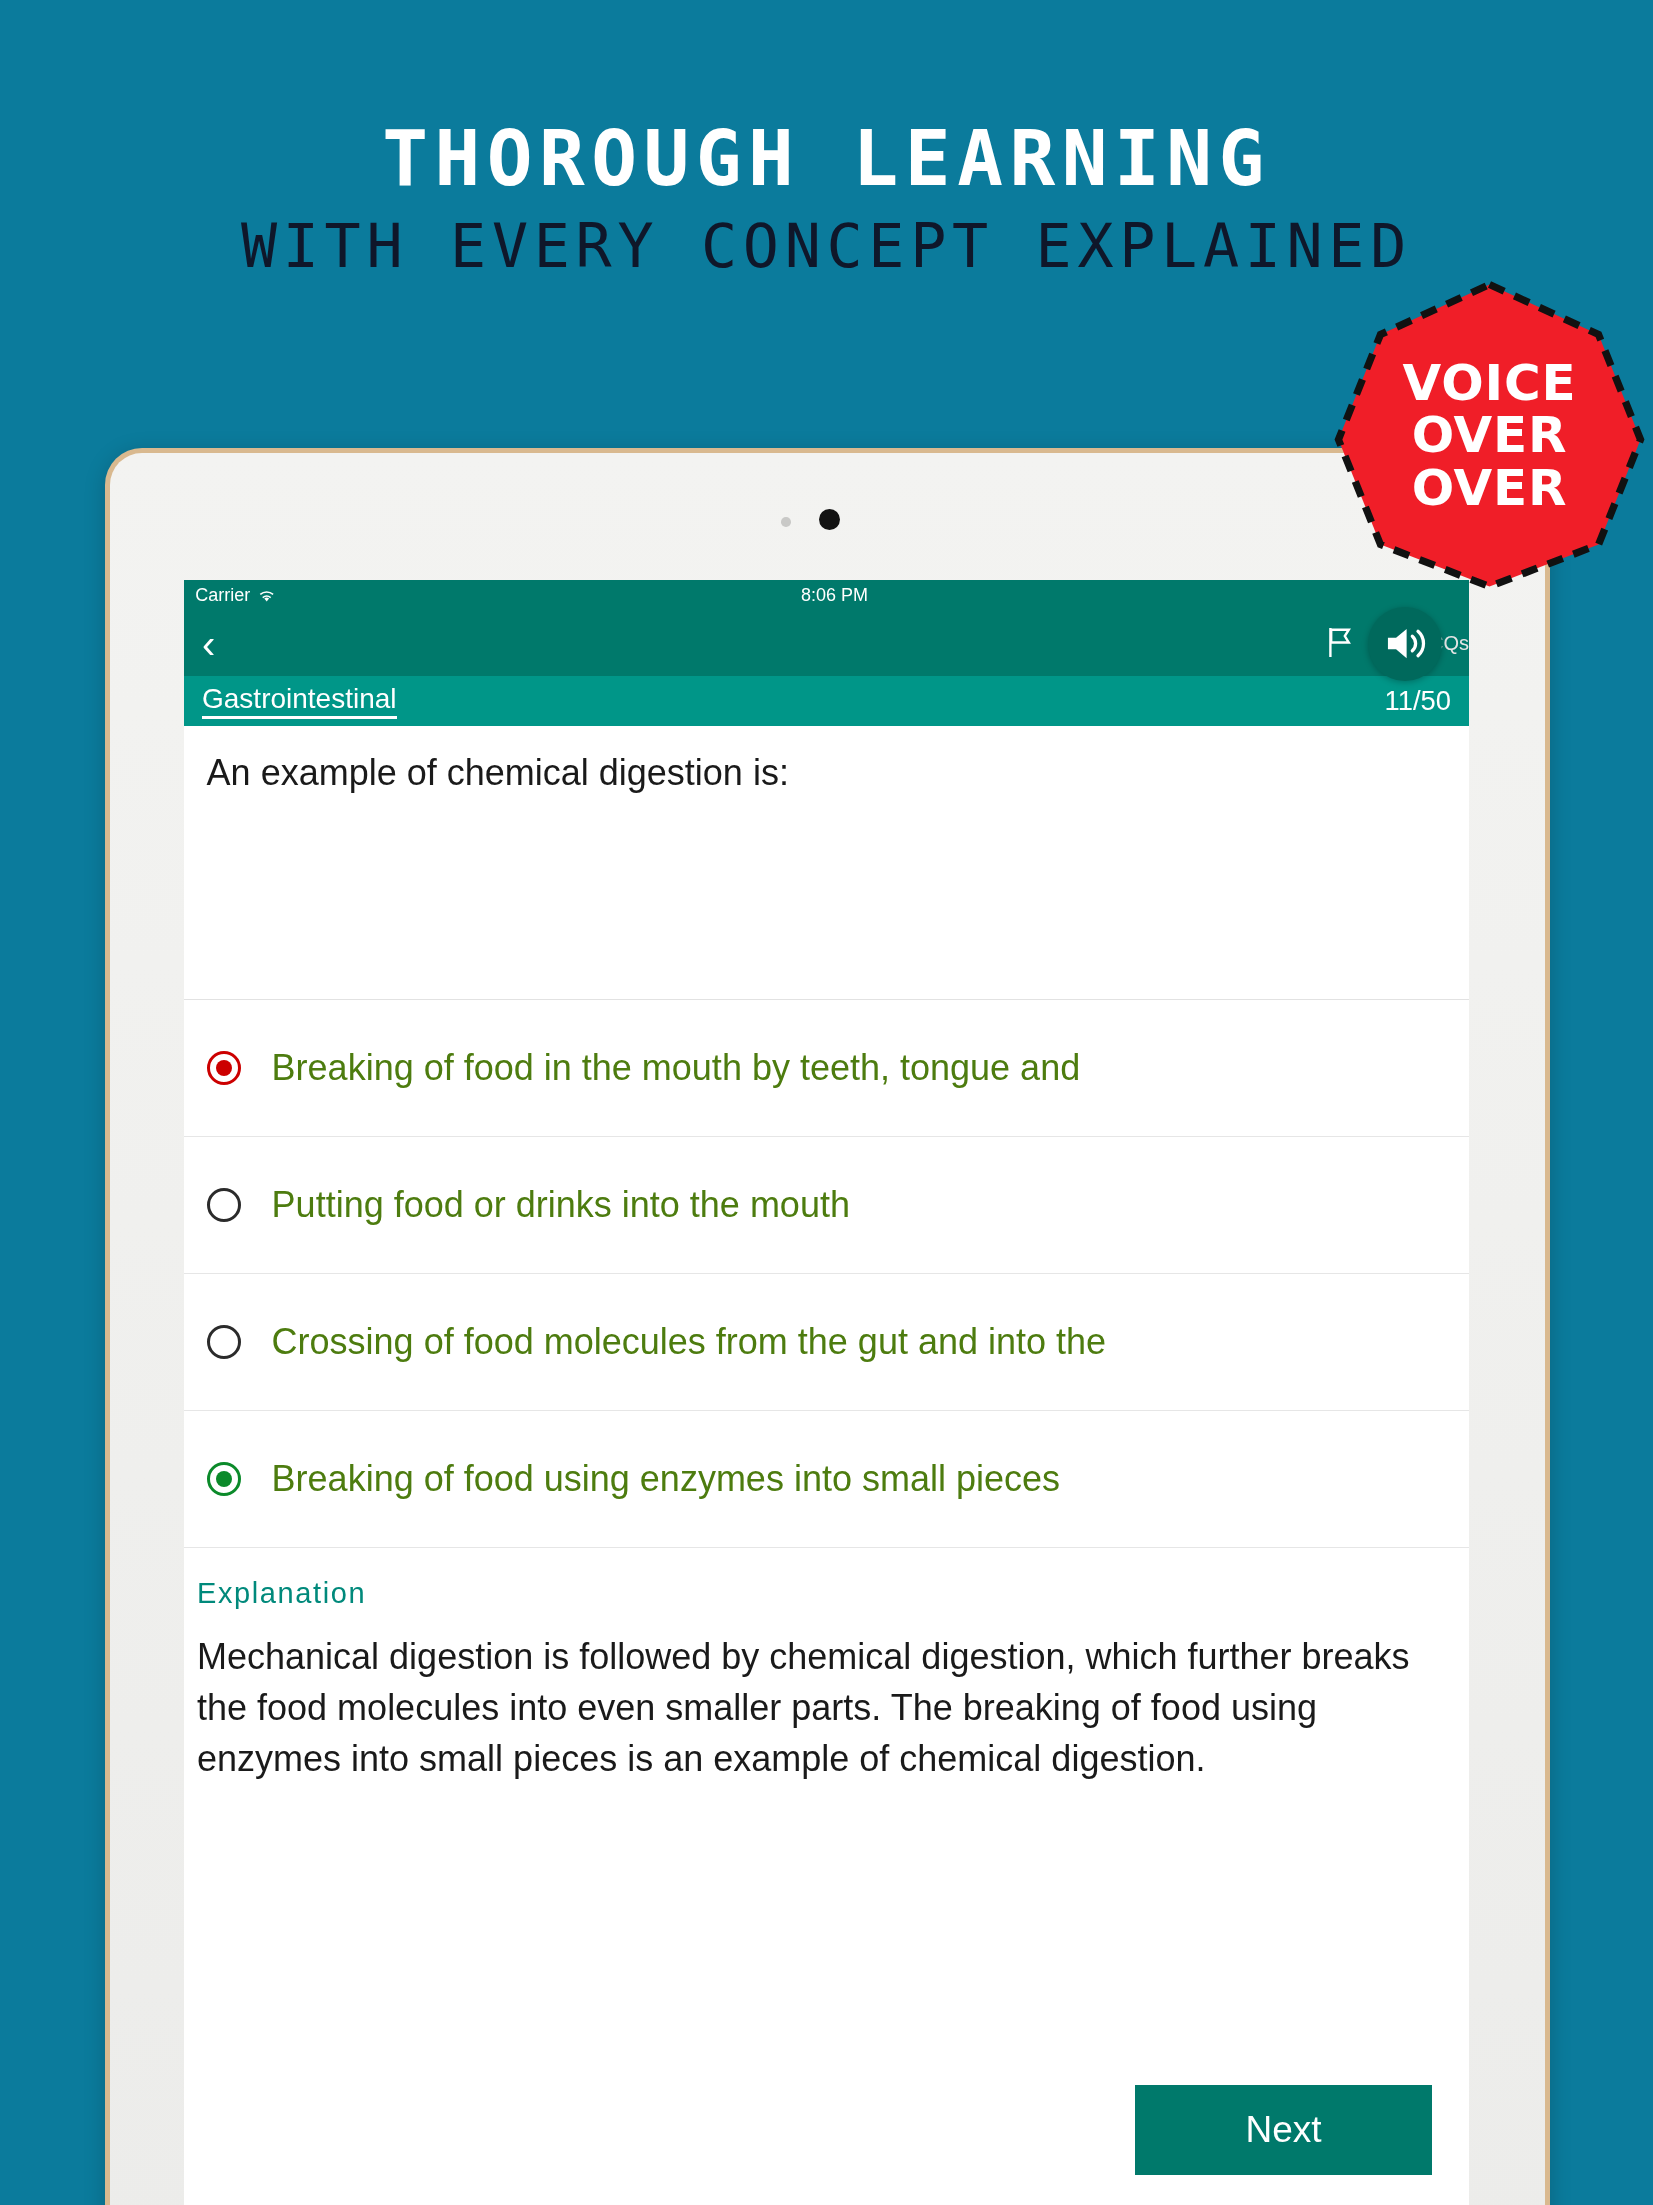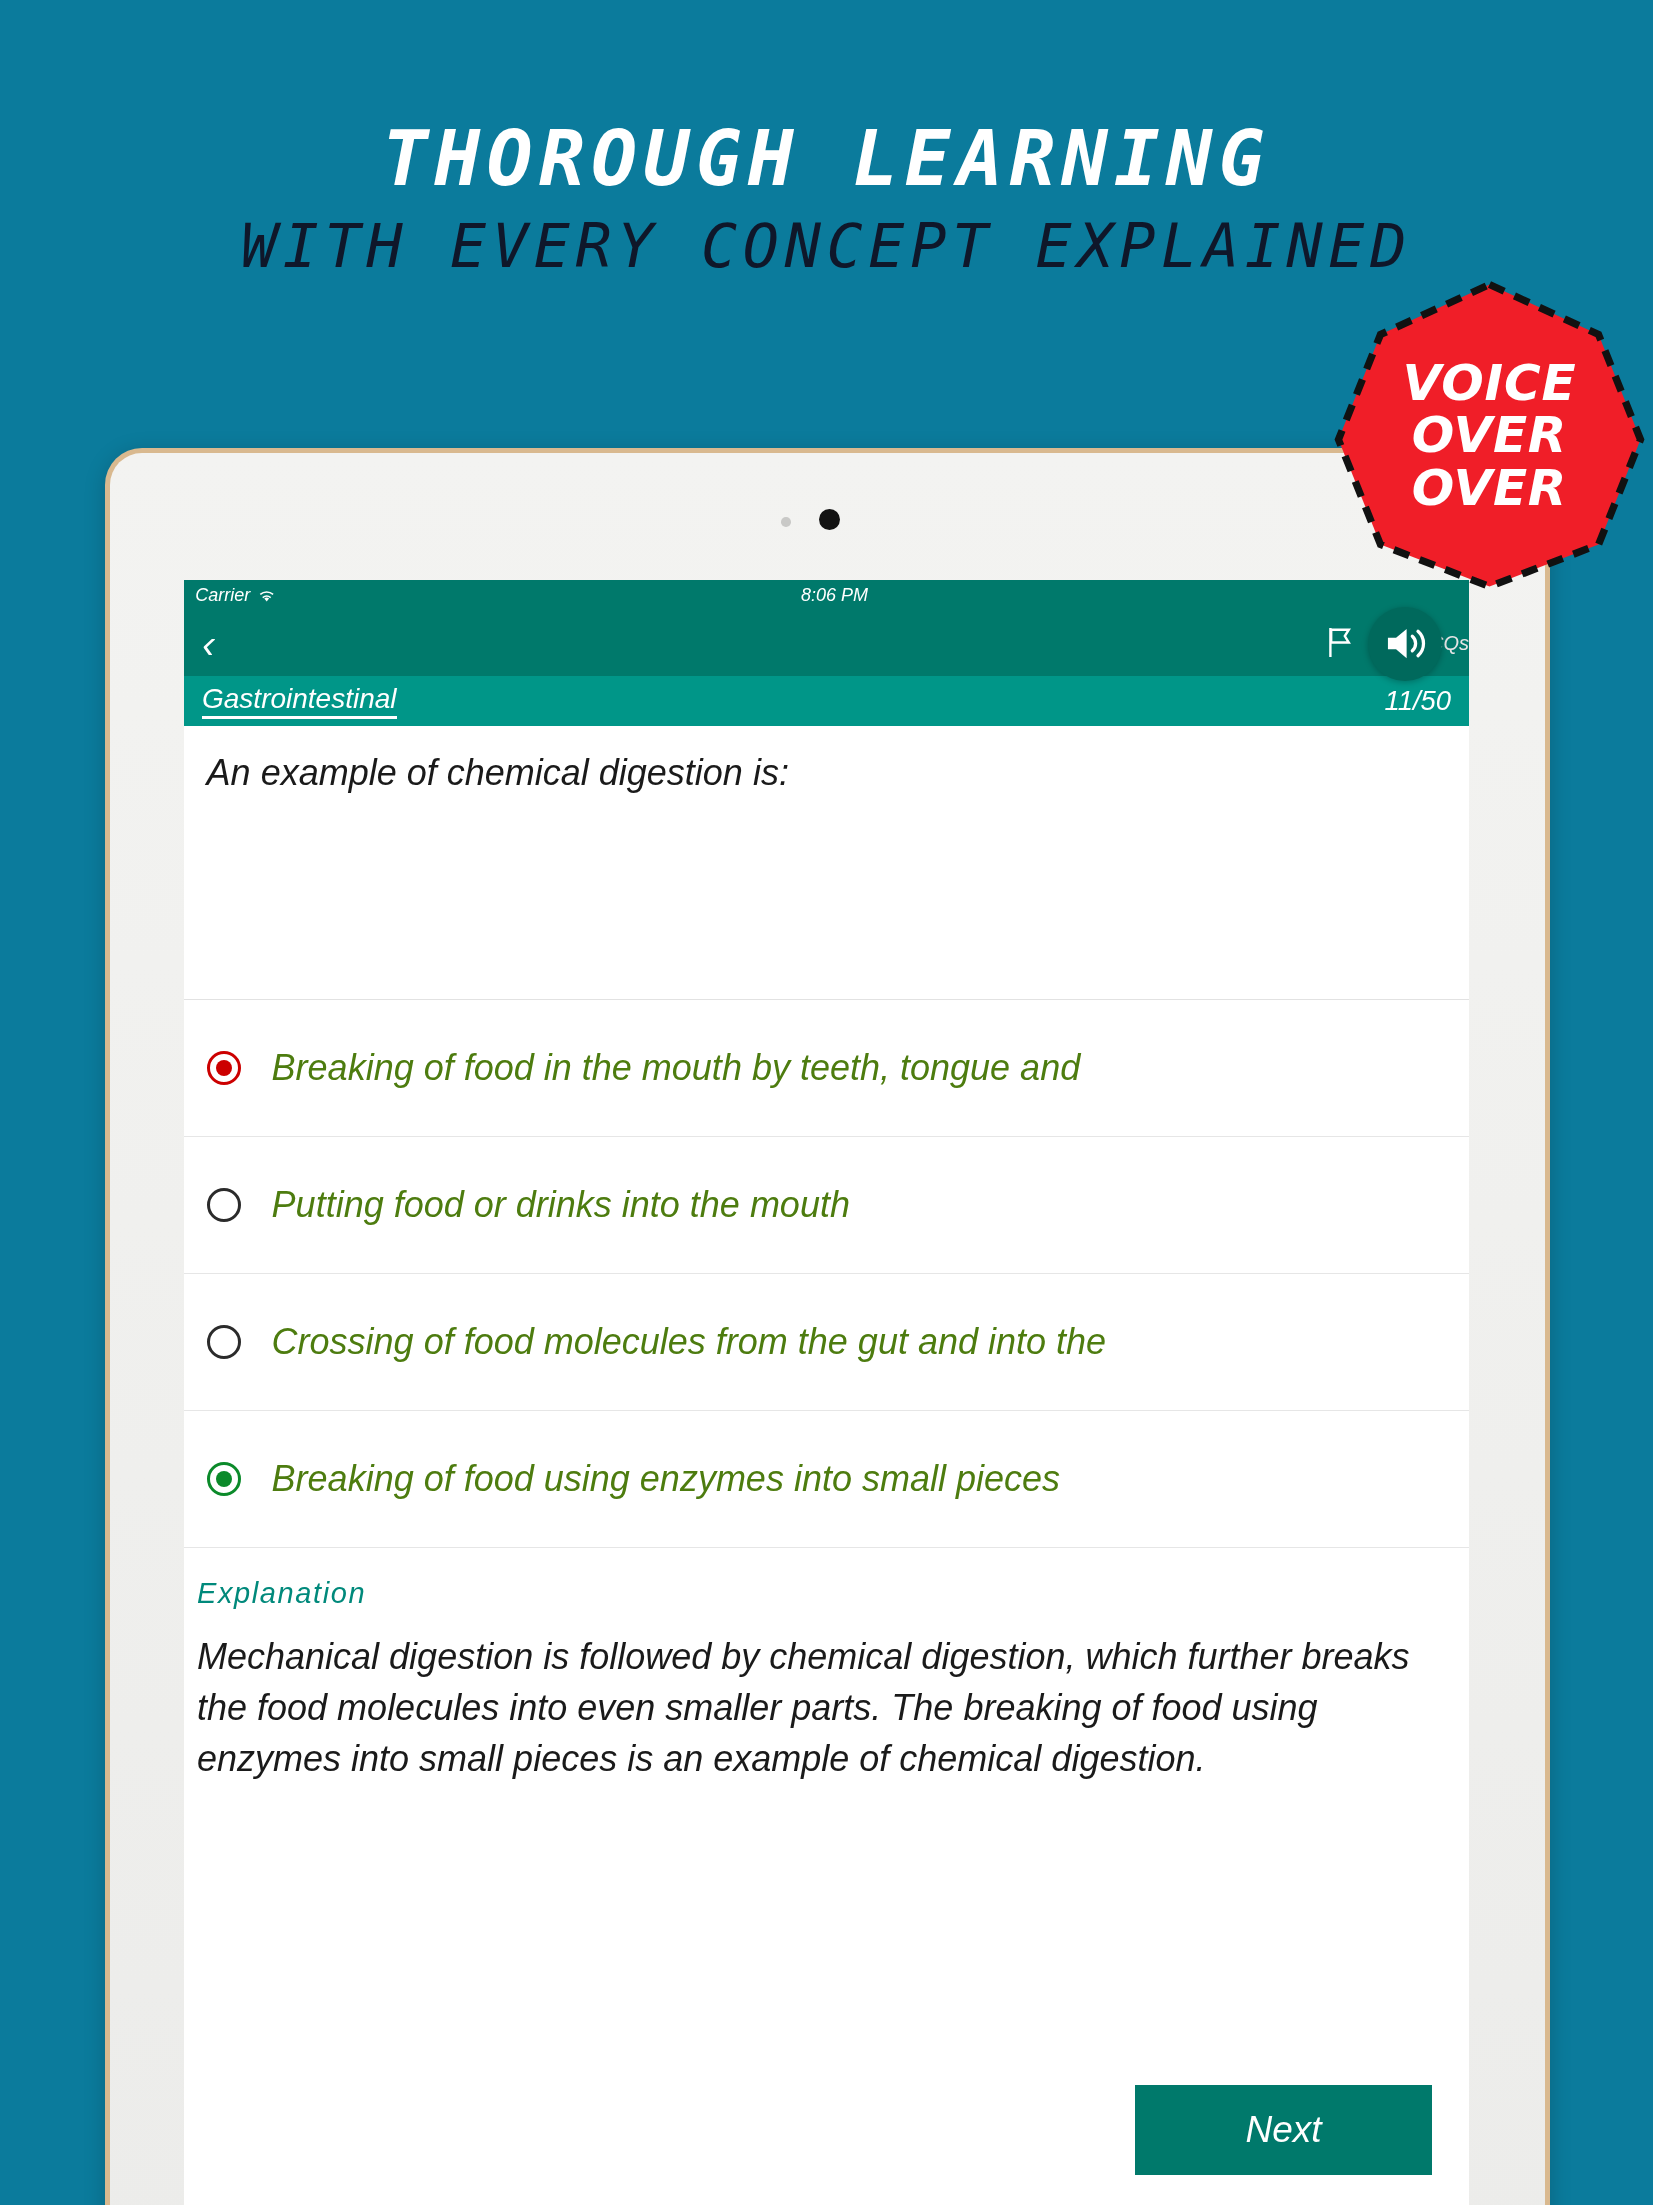--- a/index.html
+++ b/index.html
@@ -8,21 +8,20 @@
     height: 2205px;
     background: #0b7b9c;
     font-family: "Liberation Sans", sans-serif;
     overflow: hidden;
   }
   #page {
     position: relative;
     width: 1385px;
     height: 2205px;
     background: #0b7b9c;
-    font-style: italic;
   }
 
   
   .headline {
     position: absolute;
     top: 121px;
     left: 0;
     width: 1653px;
     text-align: center;
     color: #ffffff;

